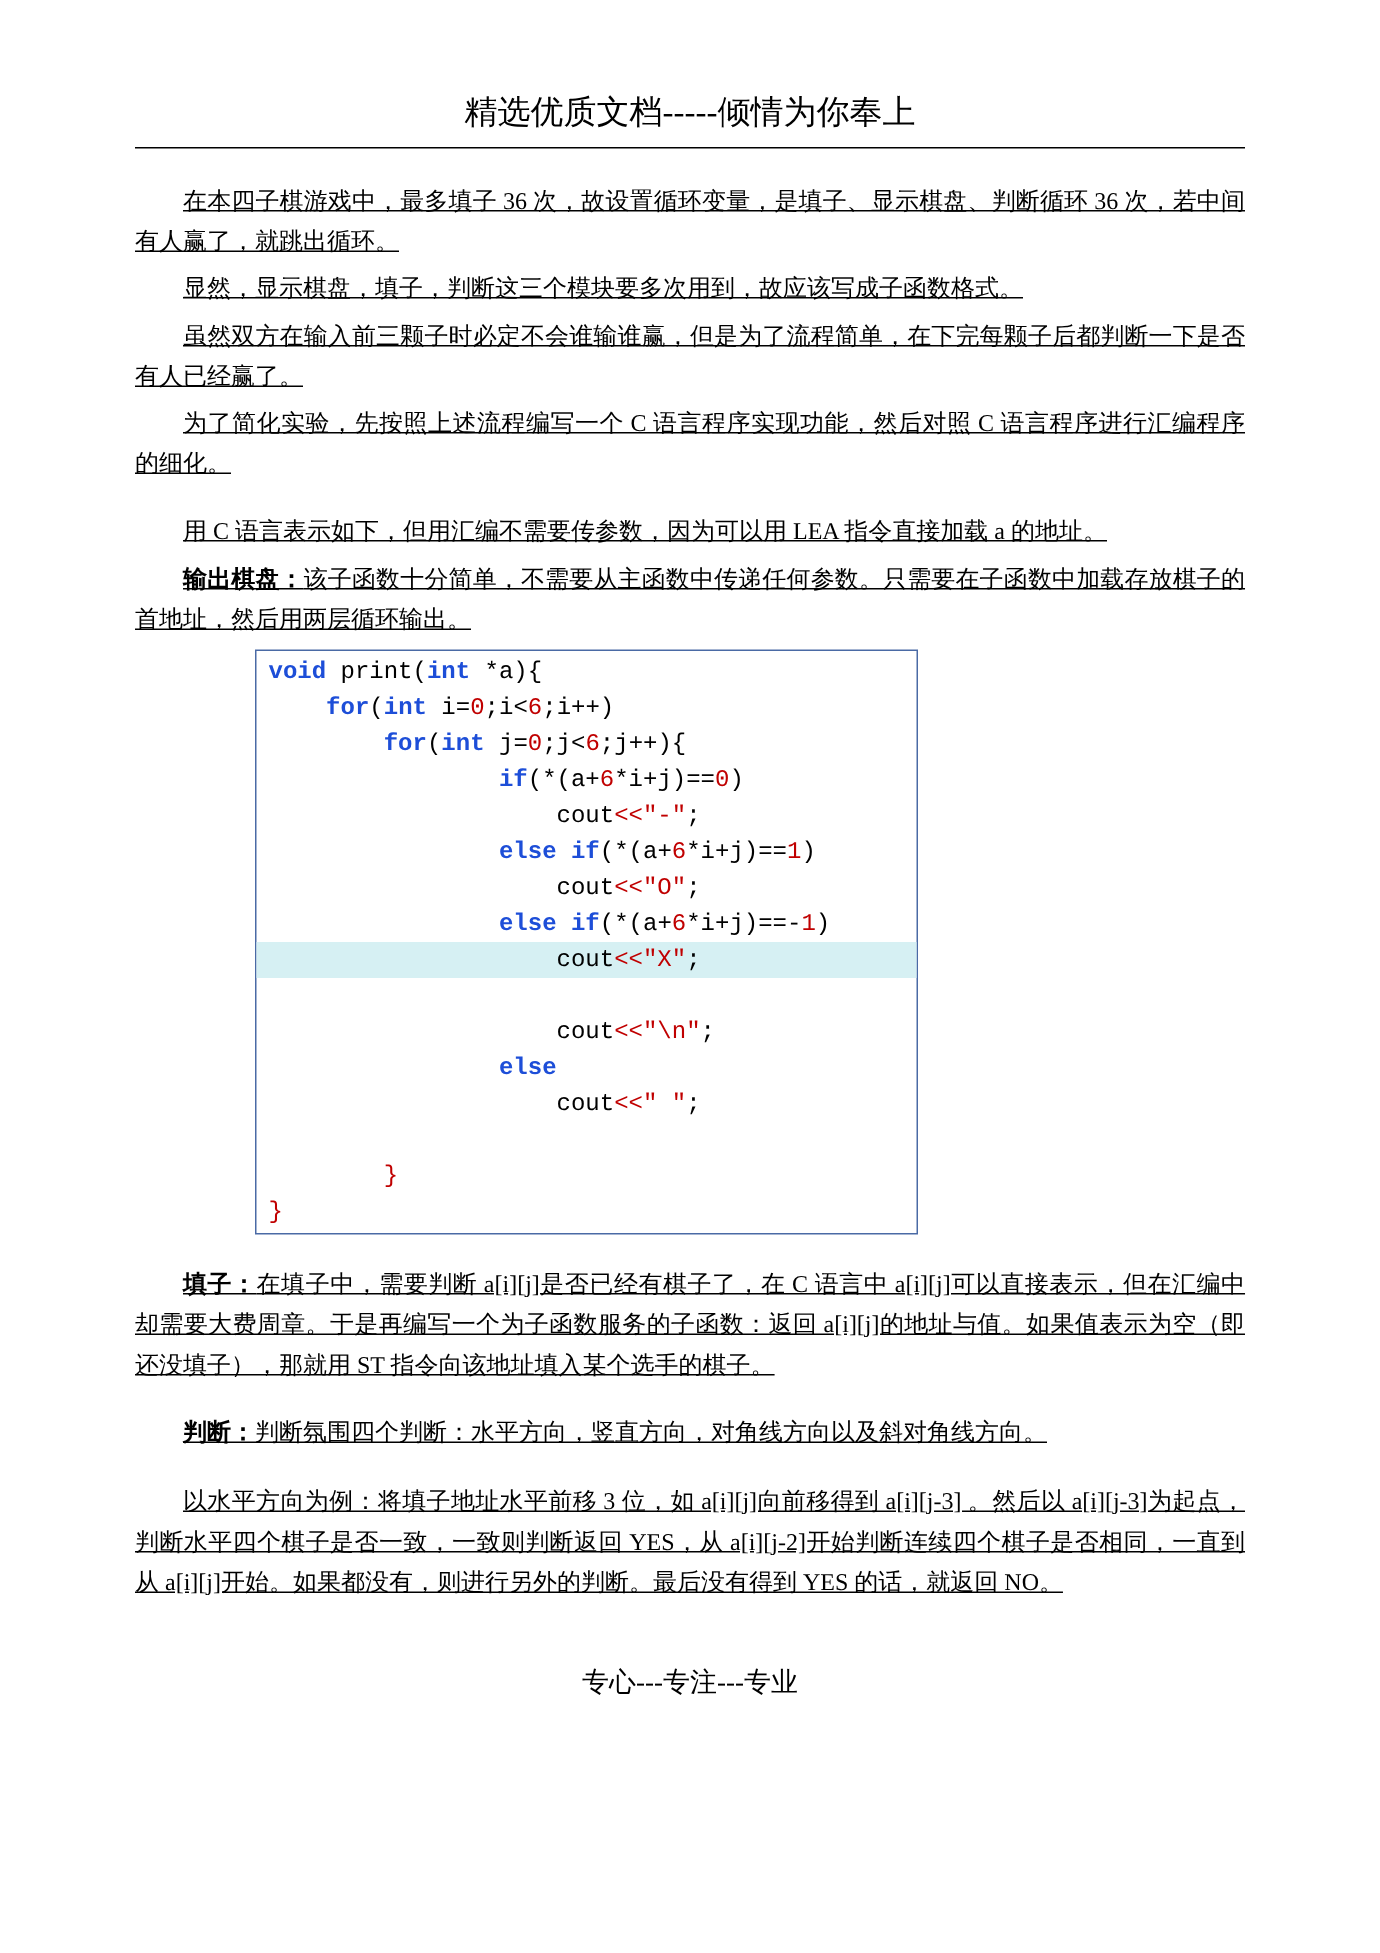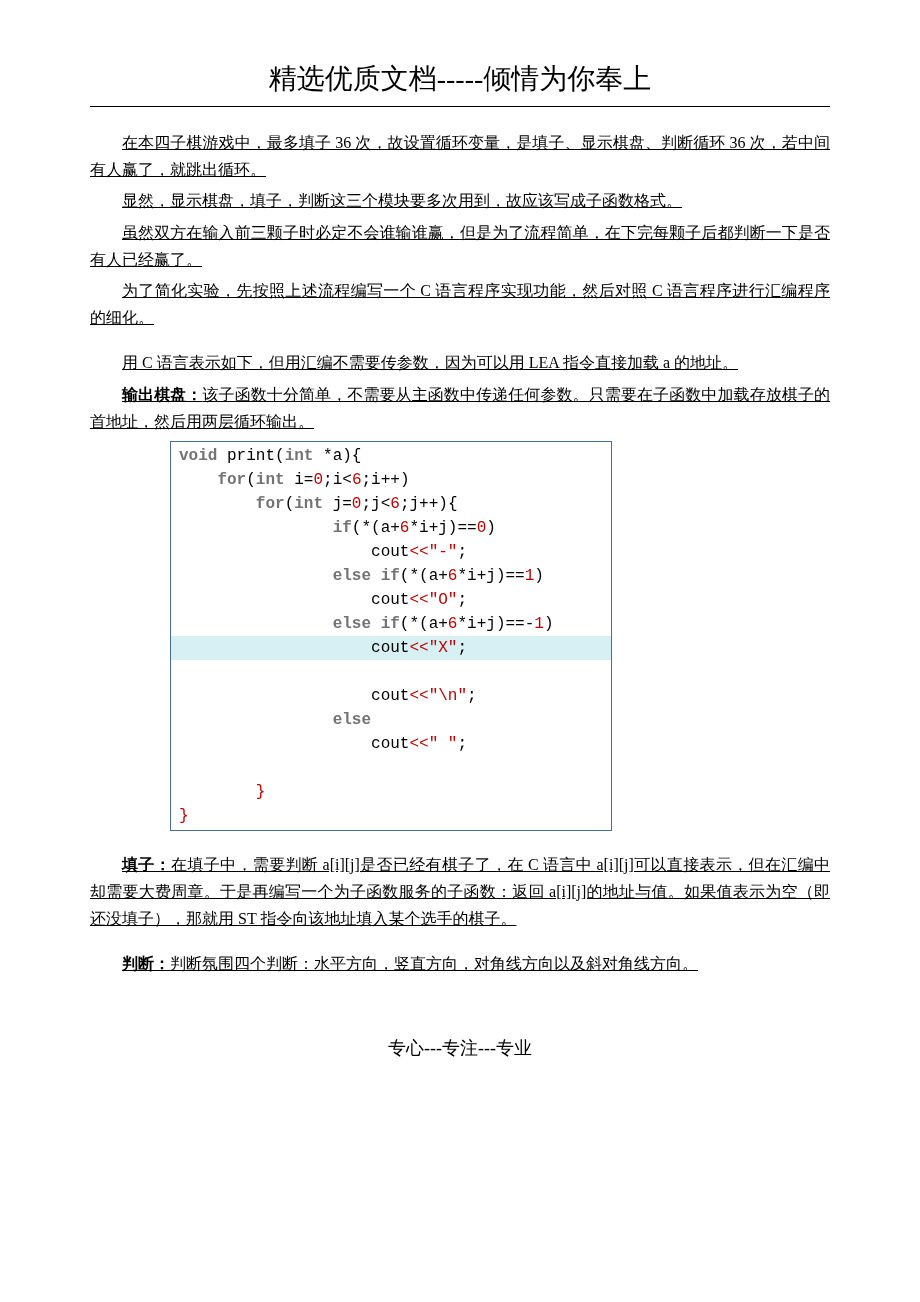--- a/index.html
+++ b/index.html
@@ -8,21 +8,21 @@
     background: #fff;
     font-family: "SimSun", "宋体", serif;
     color: #000;
     width: 920px;
   }
   .page {
     padding: 60px 90px 40px 90px;
   }
   .header-title {
     text-align: center;
-    font-size: 28px;
+    font-size: 22px;
     font-family: "SimSun", serif;
     margin-bottom: 8px;
   }
   .hr {
     border: none;
     border-top: 1px solid #000;
     margin: 0 0 22px 0;
   }
   p {
     margin: 0 0 4px 0;
@@ -49,21 +49,21 @@
     font-size: 16px;
     line-height: 1.5;
     background: #fff;
     padding: 2px 0;
   }
   .code-line {
     white-space: pre;
     padding: 0 8px;
   }
   .hl { background: #d6f0f3; display:block; }
-  .kw { color: #737373; font-weight: bold; }
+  .kw { color: #1d4ed8; font-weight: bold; }
   .num { color: #c00000; }
   .str { color: #c00000; }
   .op { color: #c00000; }
   .footer {
     text-align: center;
     font-size: 18px;
     margin-top: 40px;
   }
   .spacer { height: 14px; }
 </style>
@@ -115,16 +115,17 @@
   </p>
 
   <div class="spacer"></div>
 
   <p class="indent">
     <span class="bold">判断：</span><span>判断氛围四个判断：水平方向，竖直方向，对角线方向以及斜对角线方向。</span>
   </p>
 
   <div class="spacer"></div>
 
+  <p class="indent">以水平方向为例：将填子地址水平前移 3 位，如 a[i][j]向前移得到 a[i][j-3] 。然后以 a[i][j-3]为起点，判断水平四个棋子是否一致，一致则判断返回 YES，从 a[i][j-2]开始判断连续四个棋子是否相同，一直到从 a[i][j]开始。如果都没有，则进行另外的判断。最后没有得到 YES 的话，就返回 NO。</p>
 
   <div class="footer">专心---专注---专业</div>
 
 </div>
 
 </body></html>

